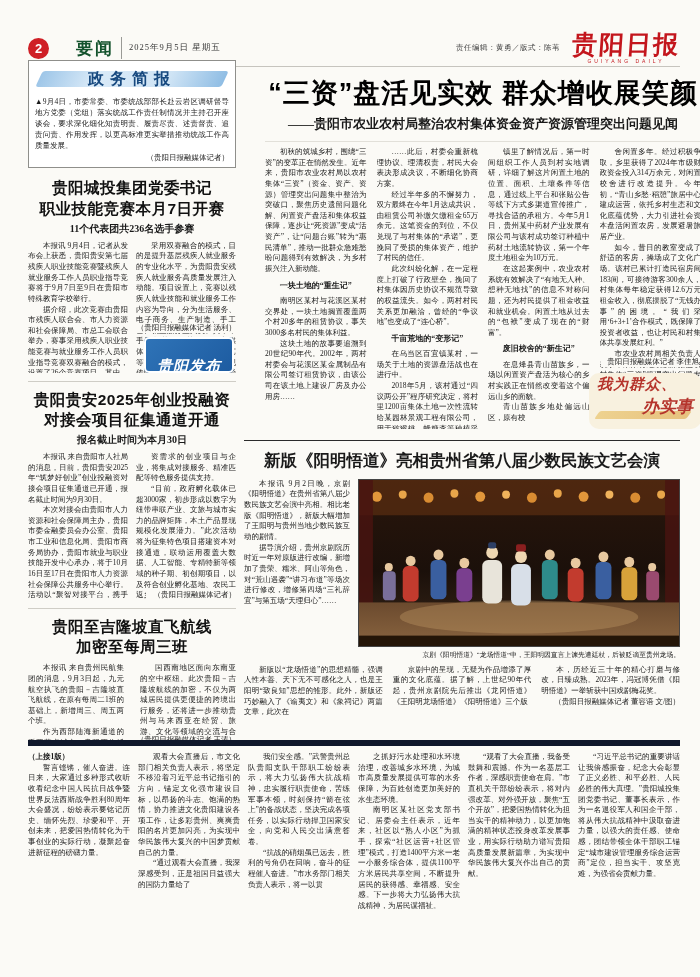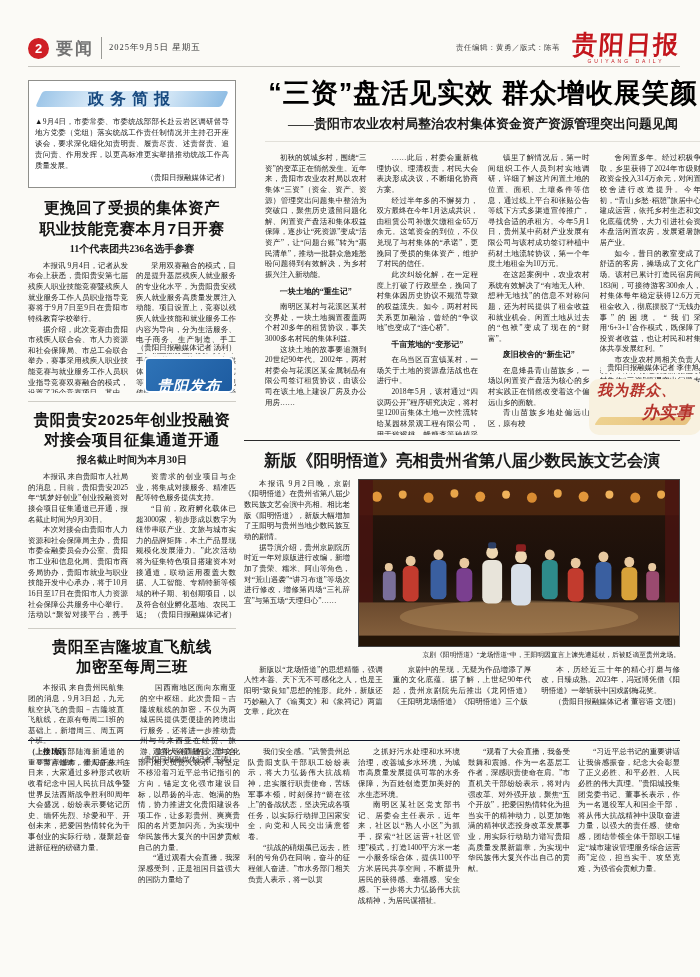--- a/index.html
+++ b/index.html
@@ -4,30 +4,30 @@
 <style>
   html,body{margin:0;padding:0;background:#e8e6e0;}
   .page{position:relative;width:700px;height:977px;background:#fbfaf6;margin:0 auto;overflow:hidden;
         font-family:"Liberation Serif","DejaVu Serif",serif;color:#1a1a1a;}
   
   .hdr{position:absolute;left:28px;top:30px;width:652px;height:36px;border-bottom:1px solid #c6c4be;
        display:flex;justify-content:space-between;align-items:center;}
   .hdr-left{display:flex;align-items:center;gap:7px;}
   .pagenum{width:21px;height:21px;border-radius:50%;background:#cf1f26;color:#fff;
            font:bold 13px/21px "Liberation Sans",sans-serif;text-align:center;}
-  .secname{color:#737373;font:bold 17px/1 "Liberation Sans",sans-serif;letter-spacing:2px;}
+  .secname{color:#14532d;font:bold 17px/1 "Liberation Sans",sans-serif;letter-spacing:2px;margin-left:20px;}
   .vr{width:1px;height:22px;background:#9a9a96;}
   .date{font-size:8.5px;color:#333;letter-spacing:1px;}
   .hdr-right{display:flex;align-items:center;gap:12px;}
   .editors{font-size:7.5px;color:#444;letter-spacing:.5px;}
   .masthead-wrap{text-align:center;}
   .masthead{color:#c3151c;font:bold 25px/1 "Liberation Serif",serif;letter-spacing:2px;transform:skewX(-4deg);}
   .masthead-sub{color:#c3151c;font-size:5px;letter-spacing:3px;margin-top:1px;font-family:"Liberation Sans",sans-serif;}
   
-  .col-left{position:absolute;left:28px;top:80px;width:208px;}
+  .col-left{position:absolute;left:28px;top:60px;width:208px;}
   .brief{border:1px solid #8f8f8b;padding:5px 6px 4px;background:#fff;margin-bottom:10px;}
   .brief-banner{position:relative;height:26px;margin:0 4px 5px;text-align:center;}
   .brief-banner .swoosh{position:absolute;left:0;right:0;top:5px;height:16px;
         background:linear-gradient(90deg,#9ec6e8,#d9eaf8 30%,#cfe4f5 70%,#8fbde4);transform:skewX(-25deg);border-radius:3px;}
   .brief-banner .bt{position:relative;color:#17497f;font:bold 16px/26px "Liberation Sans",sans-serif;letter-spacing:6px;}
   .brief-body{font-size:7.5px;line-height:1.45;text-align:justify;}
   .brief-by{font-size:7.5px;text-align:right;margin-top:2px;}
   .ltitle{font:bold 15.5px/1.3 "Liberation Sans",sans-serif;text-align:center;letter-spacing:.5px;color:#111;}
   .lsub{font:bold 10px/1.2 "Liberation Serif",serif;text-align:center;margin:4px 0 6px;}
   .twocol{display:flex;gap:8px;position:relative;overflow:hidden;}
@@ -37,41 +37,41 @@
   .byline{text-indent:0;text-align:right;}
   .abs-byline{position:absolute;right:0;font-size:7.5px;background:#fbfaf6;padding-left:8px;}
   .fabu{position:absolute;right:2px;bottom:0;width:90px;height:36px;background:linear-gradient(135deg,#2f74b8,#1d5ba0);
         border-radius:5px;display:flex;align-items:center;justify-content:center;box-shadow:0 0 0 2px #fff inset;}
   .fabu span{color:#fff;font:bold italic 15px/1 "Liberation Sans",sans-serif;letter-spacing:1px;margin-top:21px;}
   .hairline{border:none;border-top:1px solid #cfcdc6;margin:8px 0;}
   
   .main-art{position:absolute;left:244px;top:78px;width:436px;margin-left:21px;}
   .headline{font:900 27px/1.15 "Liberation Sans",sans-serif;text-align:center;letter-spacing:1px;color:#000;}
   .dek{font:bold 13px/1.3 "Liberation Serif",serif;text-align:center;margin:7px 0 8px;}
-  .body4{display:flex;gap:10px;height:282px;position:relative;border-top:1px solid #e2e0d9;padding-top:11px;}
+  .body4{display:flex;gap:10px;height:282px;position:relative;border-top:1px solid #e2e0d9;padding-top:5px;}
   .mc{flex:1;overflow:hidden;}
   .subhead{font-weight:bold;text-align:center;text-indent:0;margin:5px 0;font-size:8px;}
   .main-byline{position:absolute;right:2px;bottom:62px;font-size:7.5px;background:#fbfaf6;padding-left:6px;}
   .stamp{position:absolute;right:0;bottom:0;width:112px;height:56px;background:#f8f1df;border-radius:10px;
          padding:4px 8px;box-sizing:border-box;}
   .stamp .rib{position:absolute;left:8px;bottom:10px;width:92px;height:8px;background:linear-gradient(90deg,#e5b84e,#d99b2f);
          transform:skewX(-35deg);opacity:.55;border-radius:2px;}
   .stamp .s1{color:#b5342c;font:bold italic 15px/1 "Liberation Serif",serif;letter-spacing:1px;}
   .stamp .s2{color:#b5342c;font:bold italic 17px/1 "Liberation Serif",serif;text-align:right;margin-top:6px;position:relative;}
   
   .opera{position:absolute;left:244px;top:440px;width:436px;border-top:1px solid #2b2b2b;padding-top:8px;}
   .opera-title{font:bold 16.5px/1.2 "Liberation Sans",sans-serif;text-align:center;margin:2px 0 8px;}
   .opera-main{display:flex;gap:8px;height:168px;}
   .opera-left{width:106px;overflow:hidden;}
   .photo{flex:1;border:1px solid #444;background:#140c08;}
   .photo svg{display:block;width:100%;height:100%;}
   .caption{font-size:6.8px;text-align:right;margin-top:3px;color:#222;}
   .threecol{display:flex;gap:10px;height:70px;overflow:hidden;margin-top:5px;}
   
-  .bottom-sec{position:absolute;left:28px;top:740px;width:652px;height:212px;border-top:1px solid #0f172a;
+  .bottom-sec{position:absolute;left:28px;top:740px;width:652px;height:212px;border-top:6px solid #0f172a;
               padding-top:6px;display:flex;gap:8px;box-sizing:border-box;font-family:Liberation Serif, serif;}
   .bc{flex:1;overflow:hidden;}
 </style>
 </head>
 <body>
 
 <div class="page">
 
   <div class="hdr">
     <div class="hdr-left">
@@ -94,21 +94,21 @@
     <section class="brief">
       <div class="brief-banner">
         <div class="swoosh"></div>
         <div class="bt">政务简报</div>
       </div>
       <div class="brief-body">▲9月4日，市委常委、市委统战部部长赴云岩区调研督导地方党委（党组）落实统战工作责任制情况并主持召开座谈会，要求深化细化知责明责、履责尽责、述责督责、追责问责、作用发挥，以更高标准更实举措推动统战工作高质量发展。</div>
       <div class="brief-by">（贵阳日报融媒体记者）</div>
     </section>
 
     <section>
-      <div class="ltitle">更挽回了受损的集体资产</div>
+      <div class="ltitle">贵阳城投集团党委书记</div>
       <div class="ltitle">职业技能竞赛本月7日开赛</div>
       <div class="lsub">11个代表团共236名选手参赛</div>
       <div class="twocol" style="height:132px;">
         <div class="tc">
             <p class="para">本报讯 9月4日，记者从发布会上获悉，贵阳贵安第七届残疾人职业技能竞赛暨残疾人就业服务工作人员职业指导竞赛将于9月7日至9日在贵阳市特殊教育学校举行。</p>
             <p class="para">据介绍，此次竞赛由贵阳市残疾人联合会、市人力资源和社会保障局、市总工会联合举办，赛事采用残疾人职业技能竞赛与就业服务工作人员职业指导竞赛双赛融合的模式，设置了26个竞赛项目。其中，残疾人职业技能竞赛项目涵盖CAD制图、广告设计、直播销售、刺绣制作等23个竞赛项目，职业指导竞赛项目有社会机构组、就业机构组、社会辅导员组3个竞赛项目，来自贵阳各区（市、县）及贵安新区的11个代表团共236名选手同台竞技。</p>
           </div>
         <div class="tc">
             <p class="para">采用双赛融合的模式，目的是提升基层残疾人就业服务的专业化水平，为贵阳贵安残疾人就业服务高质量发展注入动能。项目设置上，竞赛以残疾人就业技能和就业服务工作内容为导向，分为生活服务、电子商务、生产制造、手工艺、就业服务五大类。其中，手工制茶、评茶员、数字媒体、短视频制作、烹饪、陶艺等项目是首次纳入竞赛，实现传统技艺与智能制造、数字经济等领域内容的融合，让竞赛项目更加丰富多元。</p>
           </div>

